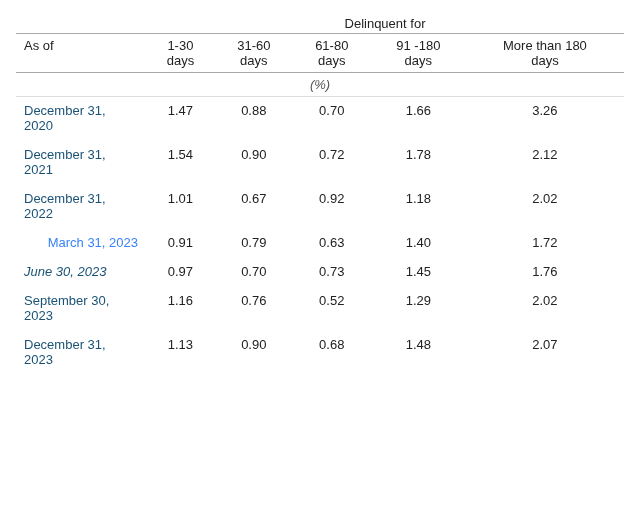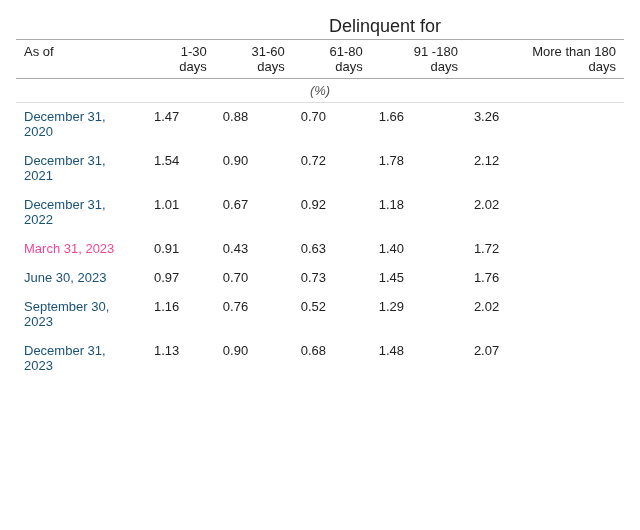--- a/index.html
+++ b/index.html
@@ -14,41 +14,41 @@
     }
     .table-wrapper {
       width: 100%;
     }
     table {
       width: 100%;
       border-collapse: collapse;
     }
     th, td {
       padding: 6px 8px;
-      text-align: left;
+      text-align: center;
       vertical-align: top;
     }
     th:first-child, td:first-child {
       text-align: left;
       width: 130px;
     }
     
     .header-top th {
       text-align: center;
       border-bottom: none;
       font-weight: normal;
       color: #222;
       padding-bottom: 2px;
     }
     .header-top th:first-child {
       text-align: left;
     }
     .header-main th {
       font-weight: normal;
-      text-align: right;
+      text-align: center;
       border-top: 1px solid #aaa;
       border-bottom: 1px solid #aaa;
       padding-top: 4px;
       padding-bottom: 4px;
       color: #222;
     }
     .header-main th:first-child {
       text-align: left;
       margin-top: 32px;
     }
@@ -72,21 +72,21 @@
     .row-gap td {
       padding: 0;
       height: 6px;
     }
     
     .delinquent-header {
       text-align: center;
       border-bottom: 1px solid #aaa;
       font-weight: normal;
       padding-bottom: 4px;
-      font-size: 18px;
+      font-size: 13px;
     }
   </style>
 </head>
 <body>
 
 <div class="table-wrapper">
   <table>
     <thead>
       <tr class="header-top">
         <th></th>
@@ -148,32 +148,32 @@
           <td>1.01</td>
           <td>0.67</td>
           <td>0.92</td>
           <td>1.18</td>
           <td>2.02</td>
         </tr>
         <tr class="row-gap">
           <td colspan="6"></td>
         </tr>
         <tr class="data-row">
-          <td style="color: #ec4899;">March 31, 2023</td>
+          <td style="color: #3b82f6; text-align: right;">March 31, 2023</td>
           <td>0.91</td>
-          <td>0.43</td>
+          <td>0.79</td>
           <td>0.63</td>
           <td>1.40</td>
           <td>1.72</td>
         </tr>
         <tr class="row-gap">
           <td colspan="6"></td>
         </tr>
         <tr class="data-row">
-          <td style="color: rgb(26, 82, 118);">June 30, 2023</td>
+          <td style="color: rgb(26, 82, 118); font-style: italic;">June 30, 2023</td>
           <td>0.97</td>
           <td>0.70</td>
           <td>0.73</td>
           <td>1.45</td>
           <td>1.76</td>
         </tr>
         <tr class="row-gap">
           <td colspan="6"></td>
         </tr>
         <tr class="data-row">

